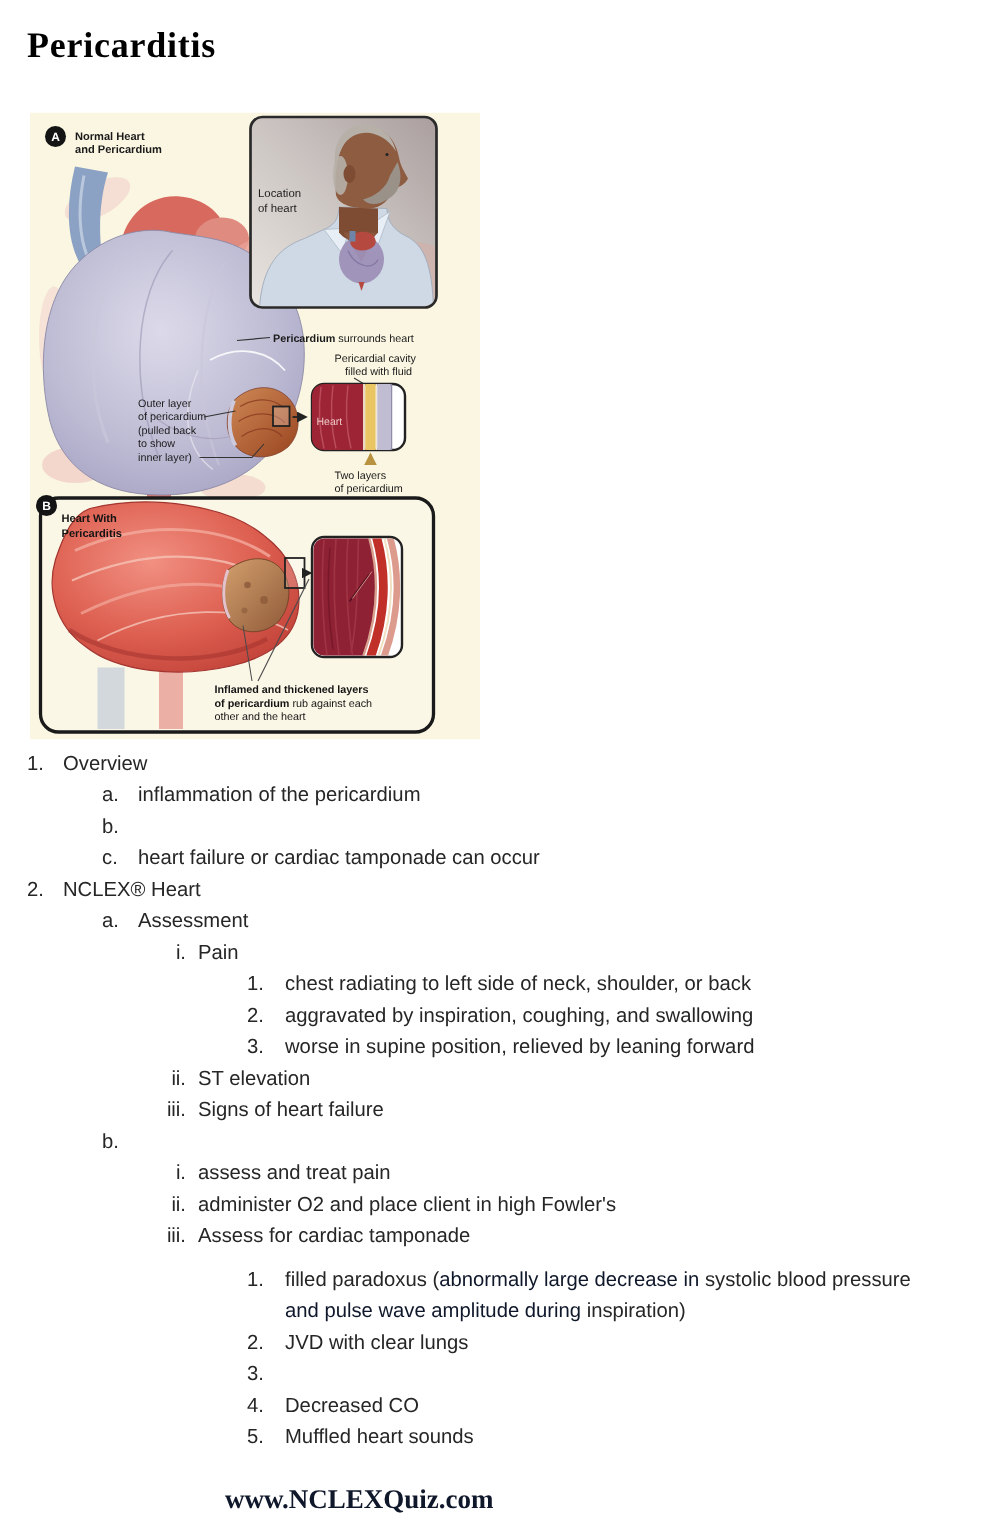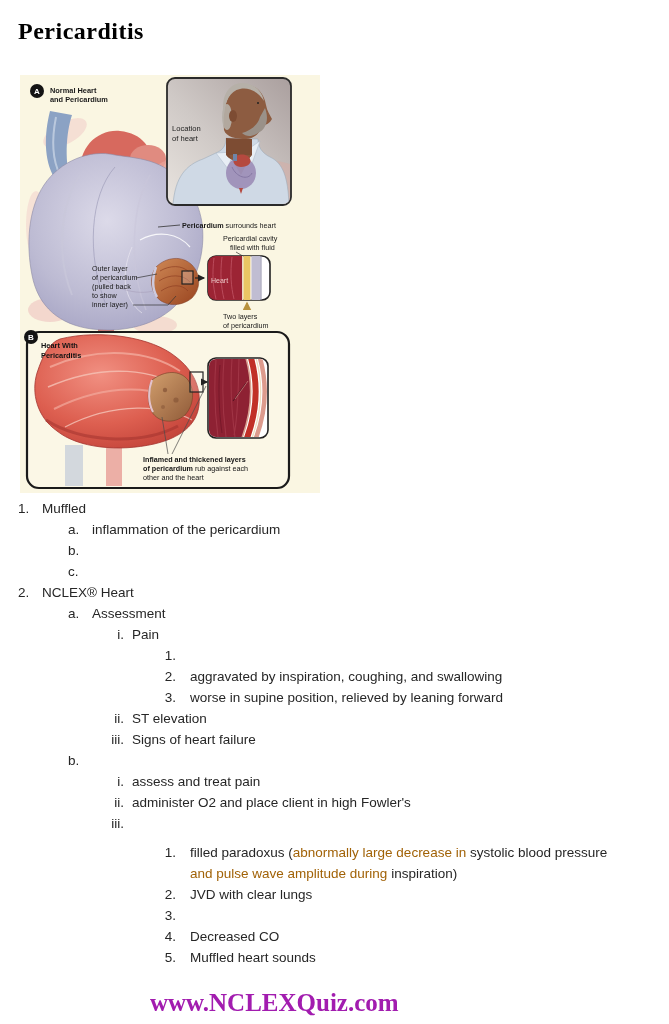--- a/index.html
+++ b/index.html
@@ -15,24 +15,24 @@
   .figure-wrap{position:absolute;left:20px;top:75px;width:300px;height:418px;}
   .figure-wrap svg{display:block;}
   .outline{position:absolute;left:0;top:498px;width:669px;font-size:13.5px;line-height:21px;color:#262626;}
   .row{display:flex;align-items:flex-start;}
   .row .marker{flex:0 0 auto;}
   .lvl1{margin-left:18px;}  .lvl1 .marker{width:24px;}
   .lvl2{margin-left:68px;}  .lvl2 .marker{width:24px;}
   .lvl3{margin-left:96px;}  .lvl3 .marker{width:28px;text-align:right;margin-right:8px;}
   .lvl4{margin-left:148px;} .lvl4 .marker{width:28px;text-align:right;margin-right:14px;}
   .gap-top{margin-top:8px;}
-  .muted{color:#a16207;}
+  .muted{color:#0f172a;}
   .site-footer{
     position:absolute;left:150px;top:989px;
-    font-family:"Liberation Serif",serif;font-weight:bold;font-size:25px;color:#a21caf;
+    font-family:"Liberation Serif",serif;font-weight:bold;font-size:18px;color:#0f172a;
   }
   .fig-label{font-family:"Liberation Sans",sans-serif;}
 </style>
 </head>
 <body>
 
 <h1 class="page-title">Pericarditis</h1>
 
 <div class="figure-wrap">
 <svg viewBox="0 0 300 418" width="300" height="418" xmlns="http://www.w3.org/2000/svg">
@@ -250,46 +250,48 @@
       <text x="123" y="396" font-size="7.2" class="fig-label" fill="#141414"><tspan font-weight="bold">of pericardium</tspan><tspan> rub against each</tspan></text>
       <text x="123" y="405" font-size="7.2" class="fig-label" fill="#141414">other and the heart</text>
     </g>
   </g>
 </svg>
 </div>
 
 <div class="outline">
   <div class="row lvl1">
       <span class="marker">1.</span>
-      <span class="text">Muffled</span>
+      <span class="text">Overview</span>
     </div>
   <div class="row lvl2">
       <span class="marker">a.</span>
       <span class="text">inflammation of the pericardium</span>
     </div>
   <div class="row lvl2">
       <span class="marker">b.</span>
     </div>
   <div class="row lvl2">
       <span class="marker">c.</span>
+      <span class="text">heart failure or cardiac tamponade can occur</span>
     </div>
   <div class="row lvl1">
       <span class="marker">2.</span>
       <span class="text">NCLEX® Heart</span>
     </div>
   <div class="row lvl2">
       <span class="marker">a.</span>
       <span class="text">Assessment</span>
     </div>
   <div class="row lvl3">
       <span class="marker">i.</span>
       <span class="text">Pain</span>
     </div>
   <div class="row lvl4">
       <span class="marker">1.</span>
+      <span class="text">chest radiating to left side of neck, shoulder, or back</span>
     </div>
   <div class="row lvl4">
       <span class="marker">2.</span>
       <span class="text">aggravated by inspiration, coughing, and swallowing</span>
     </div>
   <div class="row lvl4">
       <span class="marker">3.</span>
       <span class="text">worse in supine position, relieved by leaning forward</span>
     </div>
   <div class="row lvl3">
@@ -306,20 +308,21 @@
   <div class="row lvl3">
       <span class="marker">i.</span>
       <span class="text">assess and treat pain</span>
     </div>
   <div class="row lvl3">
       <span class="marker">ii.</span>
       <span class="text">administer O2 and place client in high Fowler's</span>
     </div>
   <div class="row lvl3">
       <span class="marker">iii.</span>
+      <span class="text">Assess for cardiac tamponade</span>
     </div>
   <div class="row lvl4 gap-top">
     <span class="marker">1.</span>
     <span class="text"><span>filled paradoxus (</span><span class="muted">abnormally large decrease in </span><span>systolic blood pressure</span><br><span class="muted">and pulse wave amplitude during </span><span>inspiration)</span></span>
   </div>
   <div class="row lvl4">
       <span class="marker">2.</span>
       <span class="text">JVD with clear lungs</span>
     </div>
   <div class="row lvl4">

